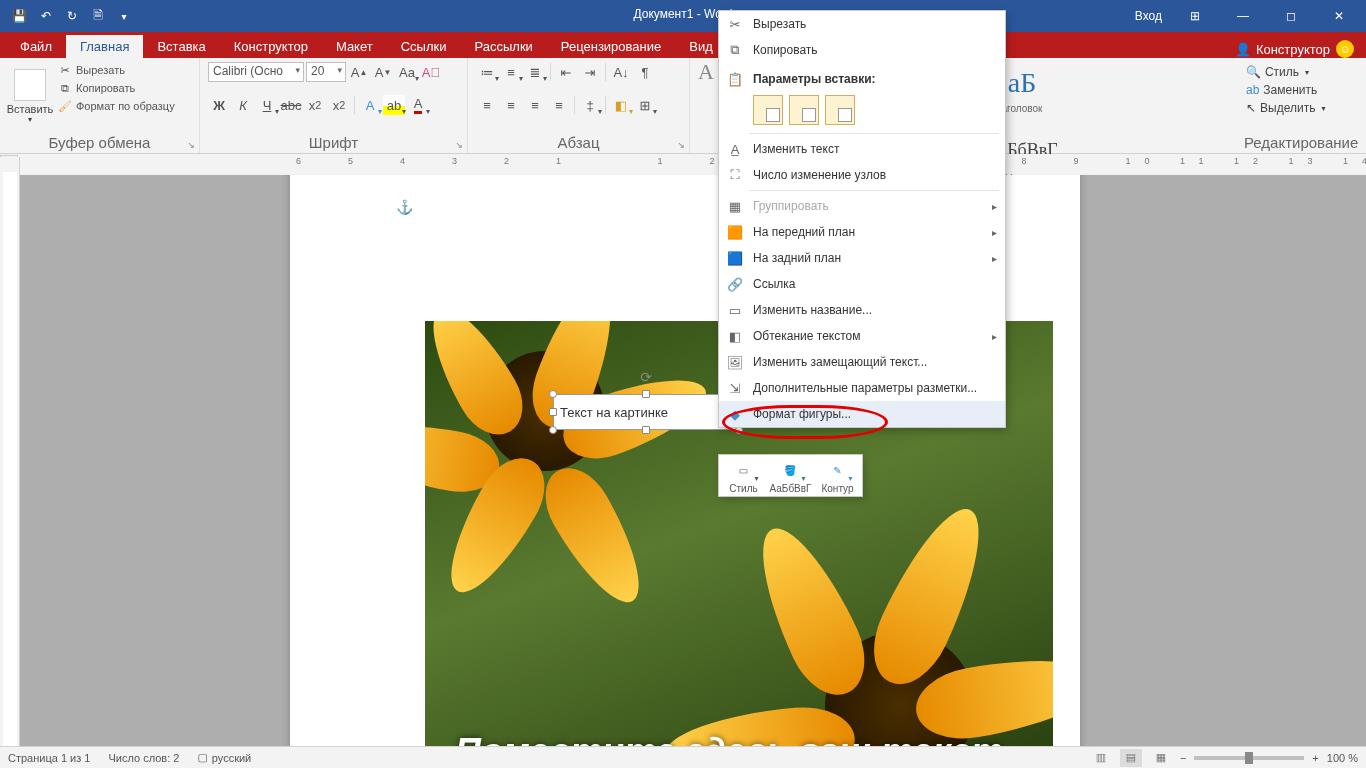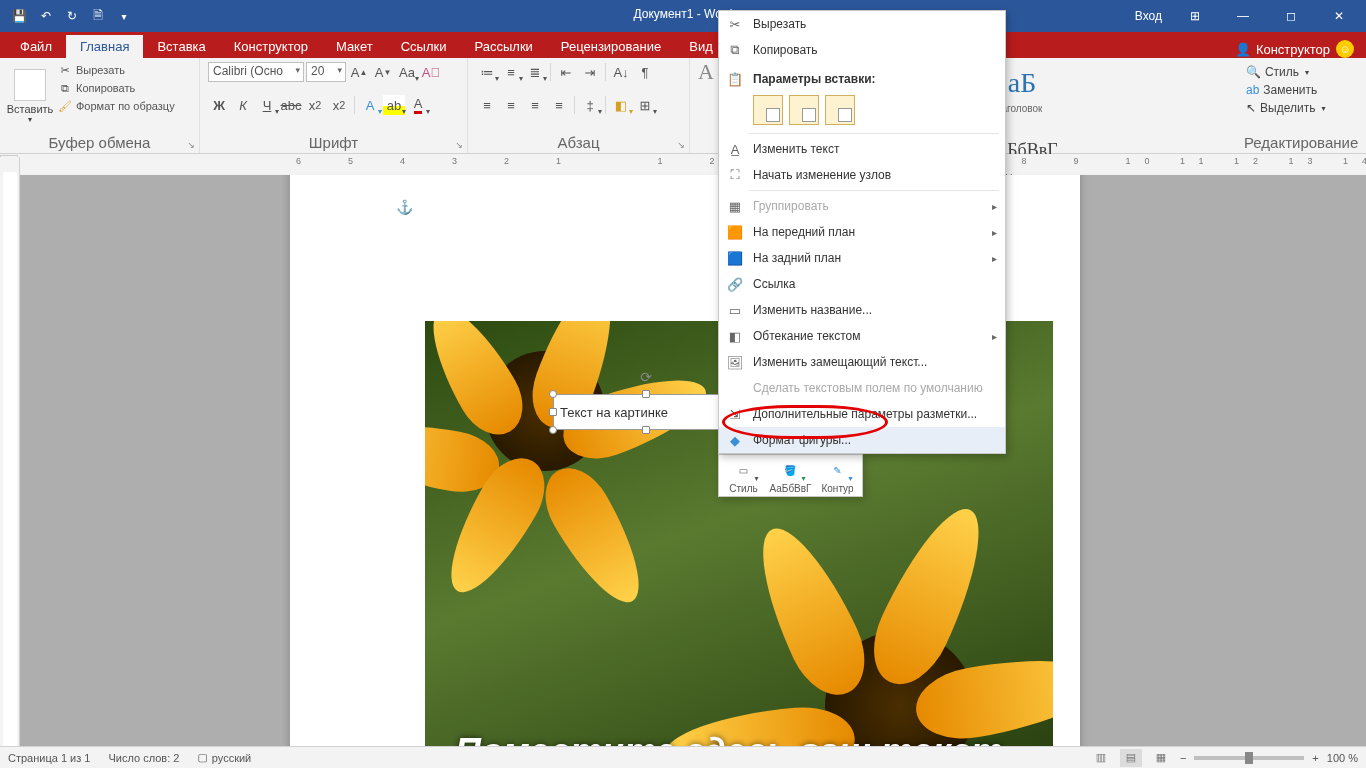--- a/index.html
+++ b/index.html
@@ -365,21 +365,21 @@
     <div class="paste-ico"></div>
     <div class="paste-ico"></div>
   </div>
   <div class="ctx-sep"></div>
   <div class="ctx-item">
       <span class="ctx-ico">A̲</span>
       <span>Изменить текст</span>
     </div>
   <div class="ctx-item">
       <span class="ctx-ico">⛶</span>
-      <span>Начать изменение узлов</span>
+      <span>Число изменение узлов</span>
     </div>
   <div class="ctx-sep"></div>
   <div class="ctx-item disabled">
       <span class="ctx-ico">▦</span>
       <span>Группировать</span>
       <span class="ctx-arrow">▸</span>
     </div>
   <div class="ctx-item">
       <span class="ctx-ico">🟧</span>
       <span>На передний план</span>
@@ -399,24 +399,20 @@
       <span>Изменить название...</span>
     </div>
   <div class="ctx-item">
       <span class="ctx-ico">◧</span>
       <span>Обтекание текстом</span>
       <span class="ctx-arrow">▸</span>
     </div>
   <div class="ctx-item">
       <span class="ctx-ico">🖼</span>
       <span>Изменить замещающий текст...</span>
-    </div>
-  <div class="ctx-item disabled">
-      <span class="ctx-ico"></span>
-      <span>Сделать текстовым полем по умолчанию</span>
     </div>
   <div class="ctx-item">
       <span class="ctx-ico">⇲</span>
       <span>Дополнительные параметры разметки...</span>
     </div>
   <div class="ctx-item hover">
       <span class="ctx-ico" style="color:#3a8fd6;">◆</span>
       <span>Формат фигуры...</span>
     </div>
 </div>

